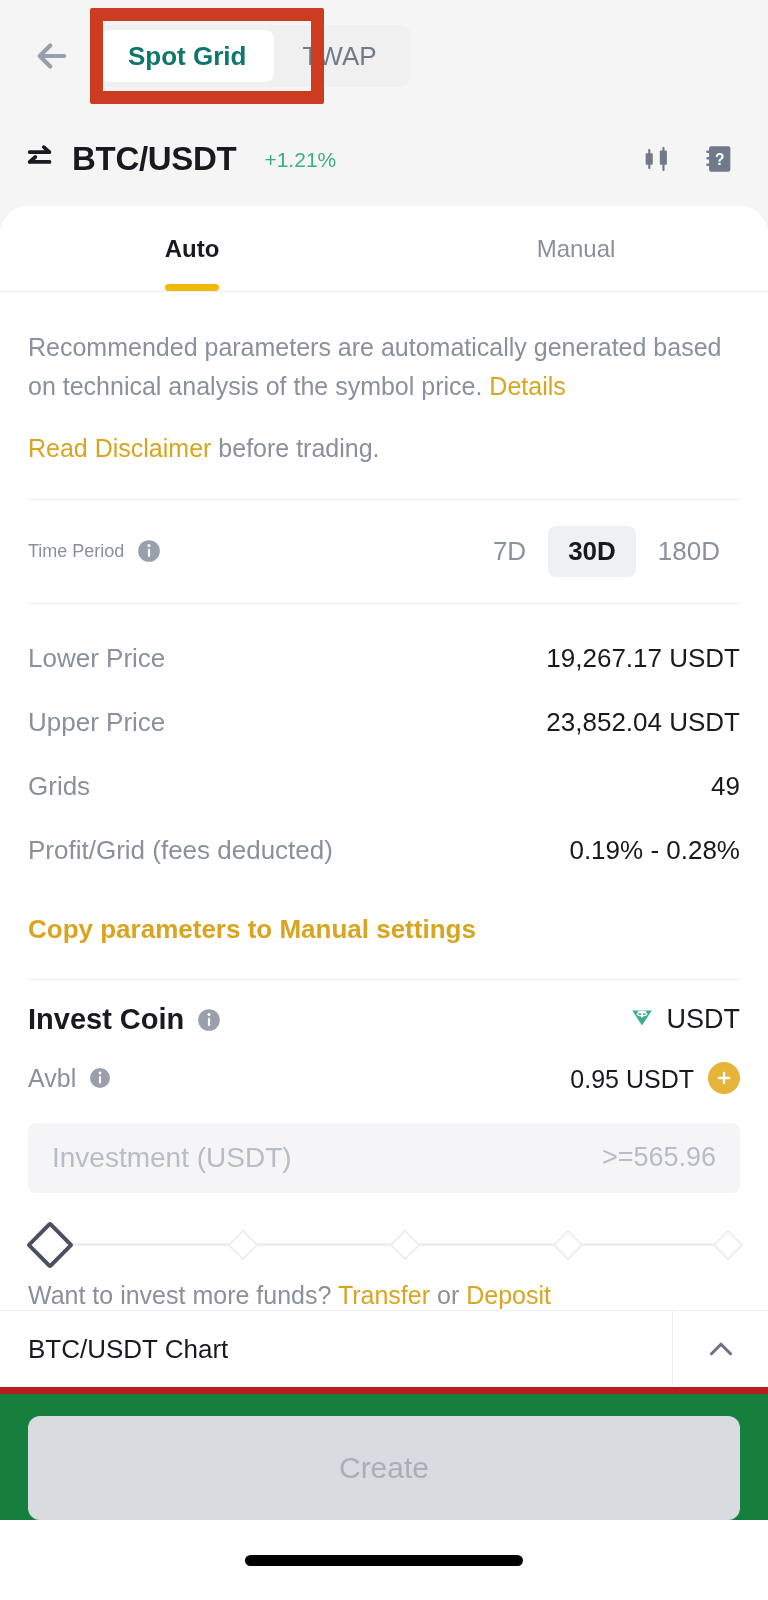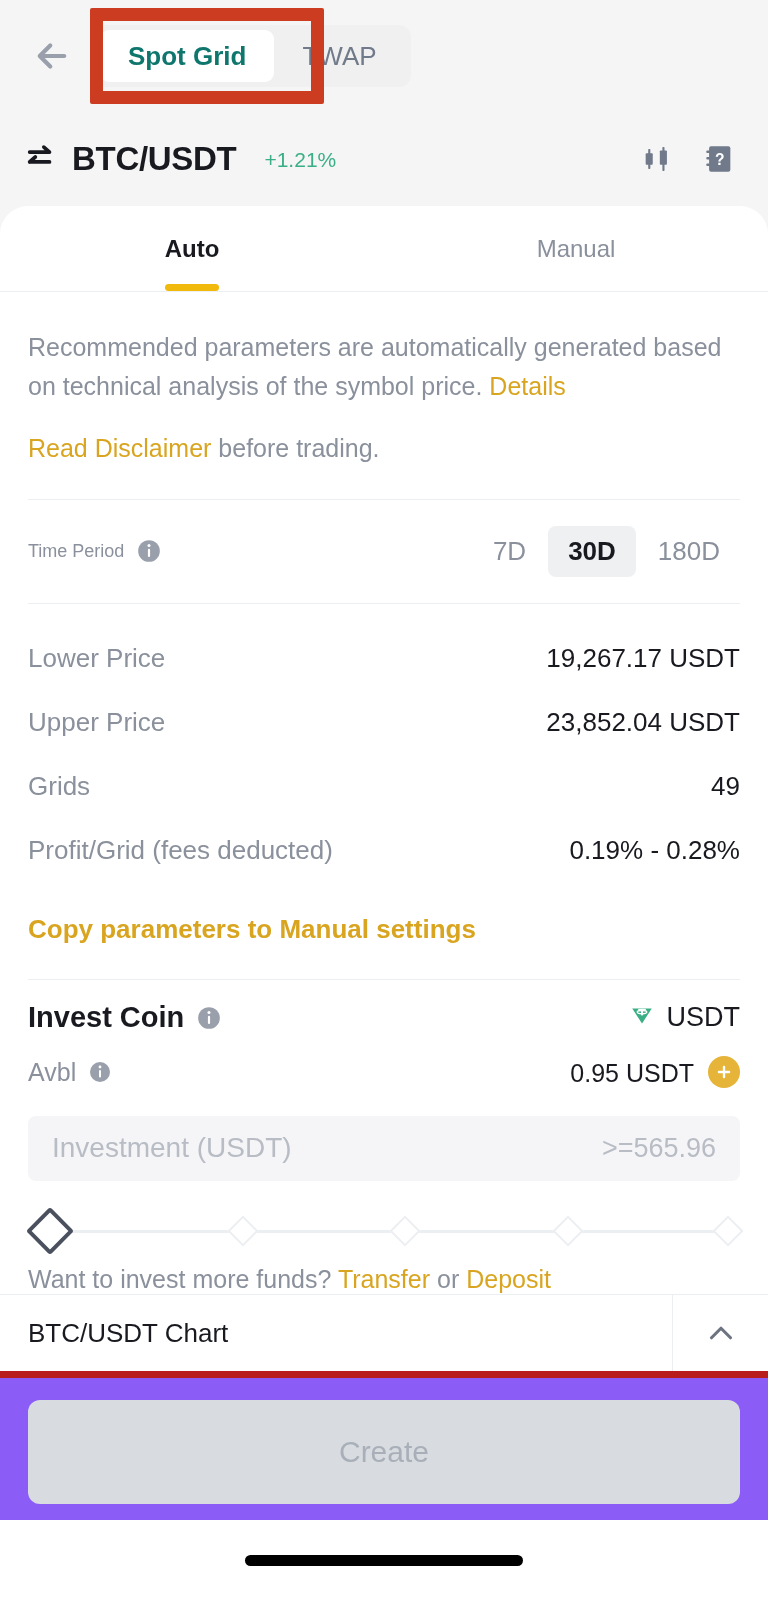--- a/index.html
+++ b/index.html
@@ -395,22 +395,22 @@
     width: 96px;
     display: flex;
     align-items: center;
     justify-content: center;
     border-left: 1px solid #eceff2;
   }
 
   
   .footer {
     flex: 0 0 auto;
-    background: #8b5cf6;
-    padding: 22px 28px 16px 28px;
+    background: #15803d;
+    padding: 22px 28px 0 28px;
   }
 
   .create-btn {
     height: 104px;
     background: #d8dce1;
     border-radius: 12px;
     display: flex;
     align-items: center;
     justify-content: center;
     font-size: 30px;

